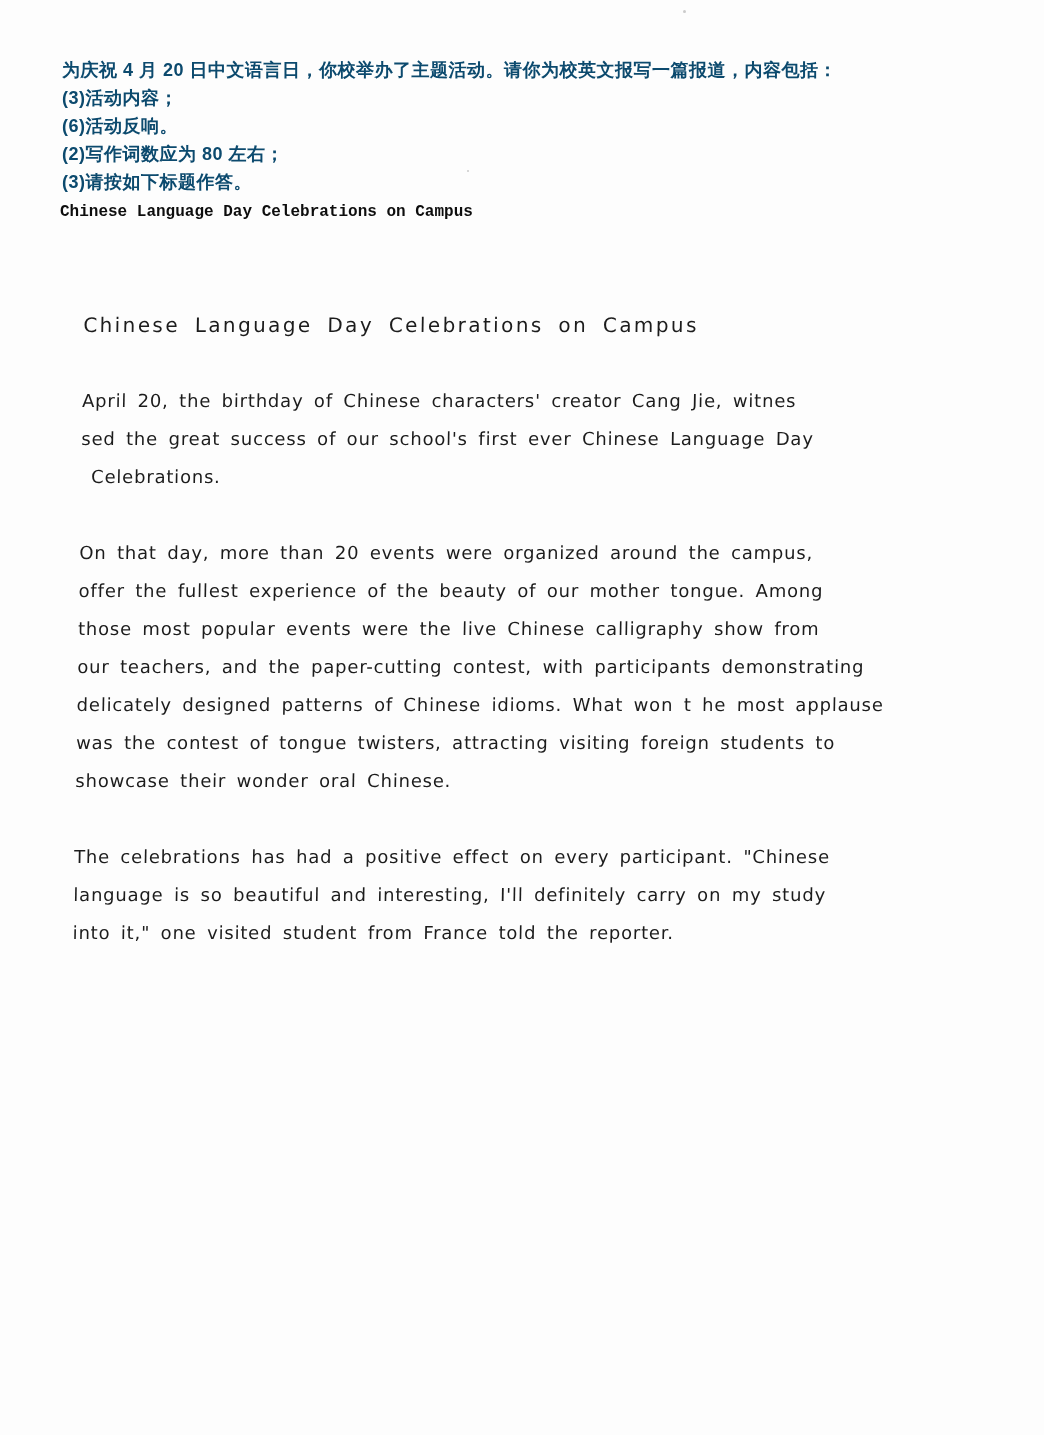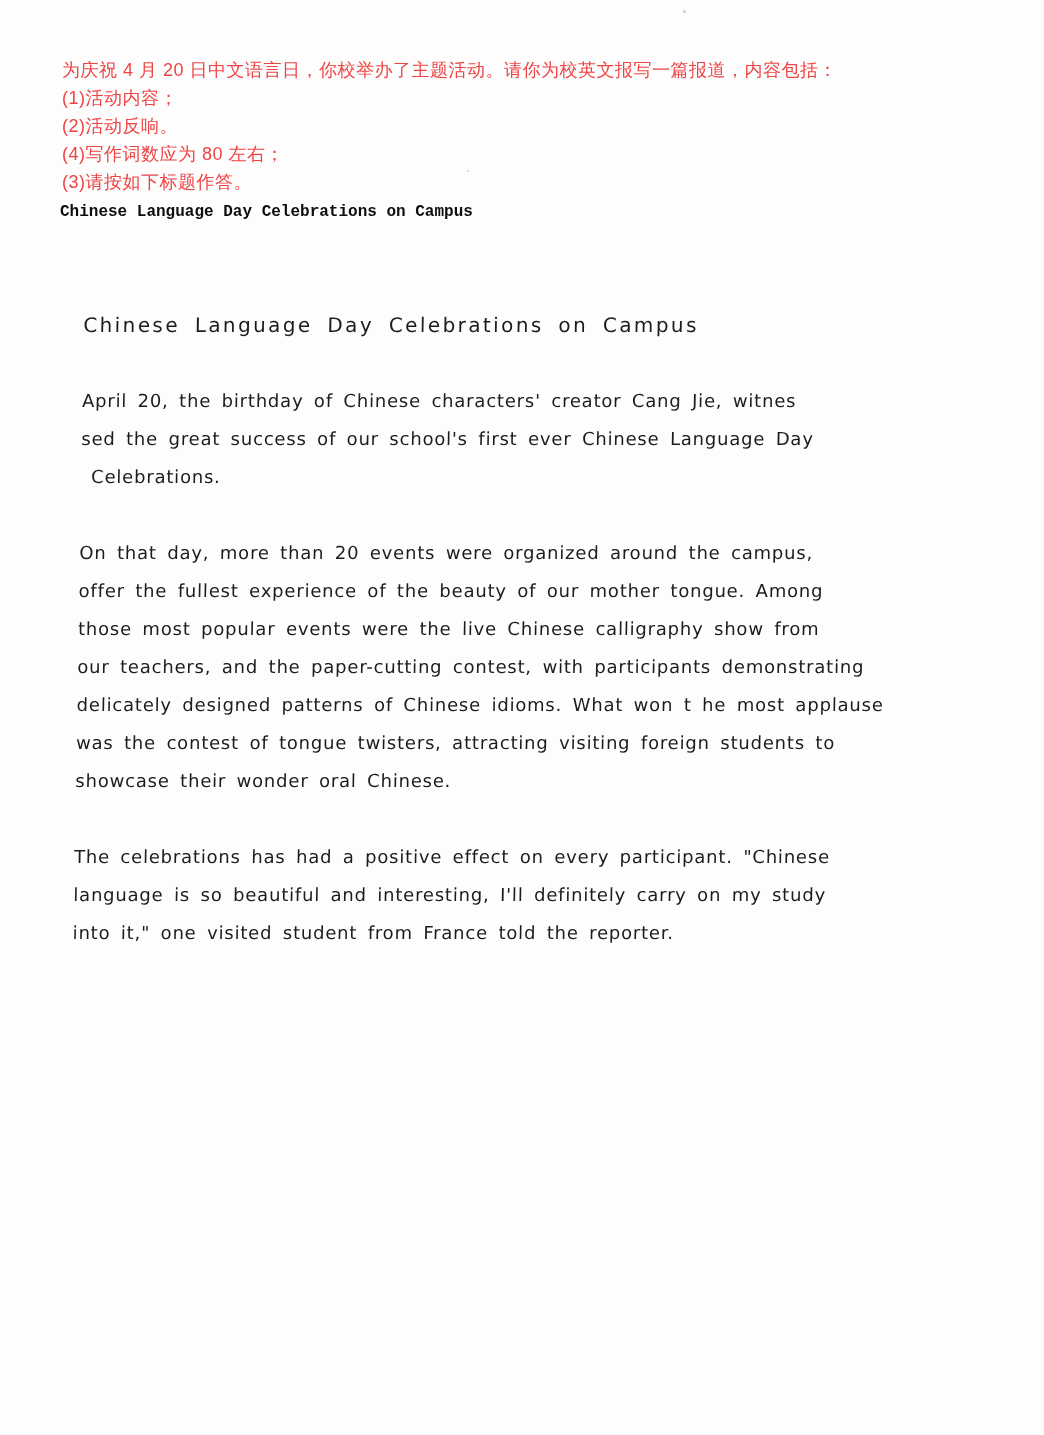--- a/index.html
+++ b/index.html
@@ -18,24 +18,24 @@
 
   
   .prompt {
     position: absolute;
     left: 62px;
     top: 56px;
     width: 920px;
   }
   .cn-line {
     font-family: "Liberation Sans", sans-serif;
-    font-weight: 400;
+    font-weight: 700;
     font-size: 18px;
     line-height: 28px;
-    color: #ef4444;
+    color: #0c4a6e;
     white-space: pre;
     letter-spacing: 0.5px;
   }
   .printed-title {
     font-family: "Liberation Mono", "DejaVu Sans Mono", monospace;
     font-weight: 700;
     font-size: 16px;
     line-height: 24px;
     margin-top: 4px;
     margin-left: -2px;
@@ -82,23 +82,23 @@
 </head>
 <body>
 
 <div class="page">
 
   <span class="speck speck-1"></span>
   <span class="speck speck-2"></span>
 
   <div class="prompt">
     <div class="cn-line">为庆祝 4 月 20 日中文语言日，你校举办了主题活动。请你为校英文报写一篇报道，内容包括：</div>
-    <div class="cn-line">(1)活动内容；</div>
-    <div class="cn-line">(2)活动反响。</div>
-    <div class="cn-line">(4)写作词数应为 80 左右；</div>
+    <div class="cn-line">(3)活动内容；</div>
+    <div class="cn-line">(6)活动反响。</div>
+    <div class="cn-line">(2)写作词数应为 80 左右；</div>
     <div class="cn-line">(3)请按如下标题作答。</div>
     <div class="printed-title">Chinese Language Day Celebrations on Campus</div>
   </div>
 
   <div class="essay">
     <div class="hand-title">Chinese Language Day Celebrations on Campus</div>
 
     <div class="hand-para">
       <div class="hand-line">April 20, the birthday of Chinese characters' creator Cang Jie, witnes</div>
       <div class="hand-line">sed the great success of our school's first ever Chinese Language Day</div>

